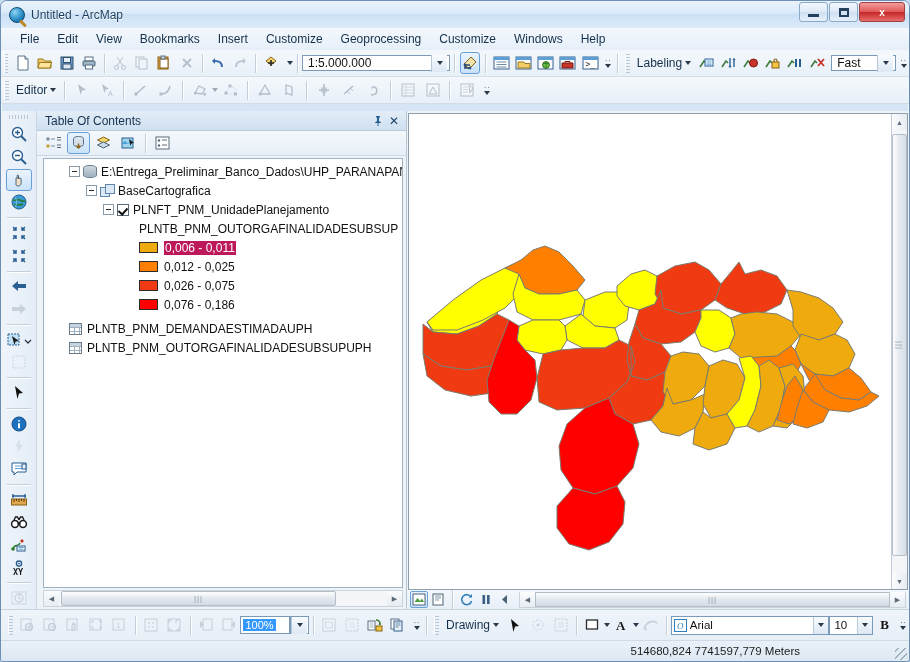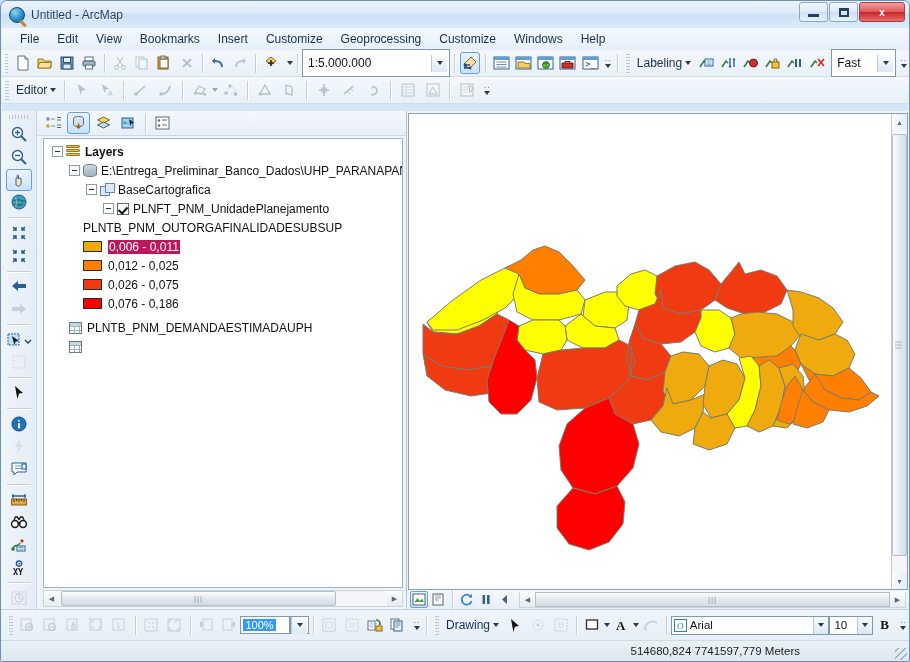--- a/index.html
+++ b/index.html
@@ -109,21 +109,21 @@
     border-color: #6aa0d8;
     background: linear-gradient(to bottom, #e8f3ff, #c9e2f9);
   }
   .tbtn.dis { opacity: 0.38; }
   .tb-label {
     font-size: 12px; color: #15304a; padding: 0 4px;
     display: flex; align-items: center; gap: 3px;
   }
   .caret { width: 0; height: 0; border-left: 3.5px solid transparent; border-right: 3.5px solid transparent; border-top: 4px solid #2a3a4a; }
   .combo {
-    height: 28px; border: 1px solid #7a9ab8; background: #fff;
+    height: 16px; border: 1px solid #7a9ab8; background: #fff;
     display: flex; align-items: center; justify-content: space-between;
     padding: 0 2px 0 5px; font-size: 12px; color: #111;
   }
   .combo .arrowbox {
     width: 16px; height: 17px;
     display: flex; align-items: center; justify-content: center;
     background: linear-gradient(to bottom, #f8fbfe, #dce8f4);
     border-left: 1px solid #b9c9d8;
   }
   .overflow {
@@ -257,21 +257,21 @@
     width: 19px; height: 11px; margin-right: 6px; flex: 0 0 auto;
     border: 1px solid #2b2b2b;
   }
   .lbl-sel {
     background: #be185d; color: #fff; padding: 0 1px;
   }
   .tr-row.indent1 { padding-left: 8px; }
   .tr-row.indent2 { padding-left: 25px; }
   .tr-row.indent3 { padding-left: 42px; }
   .tr-row.indent4 { padding-left: 59px; }
-  .tr-row.indent5 { padding-left: 39px; }
+  .tr-row.indent5 { padding-left: 78px; margin-left: 17px; }
   .tr-row.indent-tbl { padding-left: 25px; }
 
   
   #toc-hscroll {
     height: 17px; margin: 2px 3px 2px 6px;
     display: flex; align-items: center;
     background: #f0f0f0; border: 1px solid #cbd4dd;
   }
   .sb-arrow {
     width: 15px; height: 15px;
@@ -878,20 +878,31 @@
       <div class="vbtn dis">
         <svg width="18" height="18" viewBox="0 0 18 18">
             <rect x="2" y="3" width="14" height="12" fill="#eef3f8" stroke="#9aa8b6"></rect>
             <circle cx="9" cy="9" r="4" fill="none" stroke="#8a99a8" stroke-width="1.3"></circle>
             <path d="M9 6.5V9l2 1.5" stroke="#8a99a8" stroke-width="1.2" fill="none"></path>
           </svg>
       </div>
     </div>
 
     <div id="toc">
+      <div id="toc-title">
+        <span>Table Of Contents</span>
+        <span class="spacer"></span>
+        <span class="pin-icon">
+          <svg width="12" height="12" viewBox="0 0 12 12">
+              <path d="M4 1h4v1l-1 1v3l2 1.5V8H3V7.5L5 6V3L4 2z" fill="#2a5f92"></path>
+              <path d="M6 8v3" stroke="#2a5f92"></path>
+            </svg>
+        </span>
+        <span class="close-icon-x">✕</span>
+      </div>
 
       <div id="toc-tools">
         <div class="tbtn">
           <svg width="17" height="16" viewBox="0 0 17 16">
               <circle cx="3" cy="4" r="1.8" fill="#7a8fa4"></circle>
               <circle cx="3" cy="11" r="1.8" fill="#c9a23c"></circle>
               <path d="M6 4h4M6 11h4" stroke="#7a8fa4"></path>
               <path d="M12 2.5h4M12 5h4M12 10h4M12 12.5h4" stroke="#5a6a7a"></path>
             </svg>
         </div>
@@ -922,29 +933,20 @@
               <circle cx="5" cy="5.5" r="1.2" fill="#5a6a7a"></circle>
               <circle cx="5" cy="10.5" r="1.2" fill="#5a6a7a"></circle>
               <path d="M8 5h5M8 10h5" stroke="#5a6a7a"></path>
             </svg>
         </div>
       </div>
 
       <div id="toc-tree">
         <div style="padding-top:3px"></div>
 
-        <div class="tr-row indent1">
-          <span class="exp"></span>
-          <span class="ico-layers">
-              <i></i>
-              <i></i>
-              <i></i>
-            </span>
-          <b>Layers</b>
-        </div>
 
         <div class="tr-row indent2">
           <span class="exp"></span>
           <span class="ico-db"></span>
           <span>E:\Entrega_Preliminar_Banco_Dados\UHP_PARANAPAN</span>
         </div>
 
         <div class="tr-row indent3">
           <span class="exp"></span>
           <span class="ico-fds"></span>
@@ -977,20 +979,21 @@
           <span class="swatch" style="background:#FF0000"></span>
           <span>0,076 - 0,186</span>
         </div>
 
         <div class="tr-row indent-tbl" style="margin-top:5px">
           <span class="ico-table"></span>
           <span>PLNTB_PNM_DEMANDAESTIMADAUPH</span>
         </div>
         <div class="tr-row indent-tbl">
           <span class="ico-table"></span>
+          <span>PLNTB_PNM_OUTORGAFINALIDADESUBSUPUPH</span>
         </div>
       </div>
 
       <div id="toc-hscroll">
         <div class="sb-arrow">◀</div>
         <div class="sb-track">
           <div class="sb-thumb">
             <span class="sb-grip">|||</span>
           </div>
         </div>

